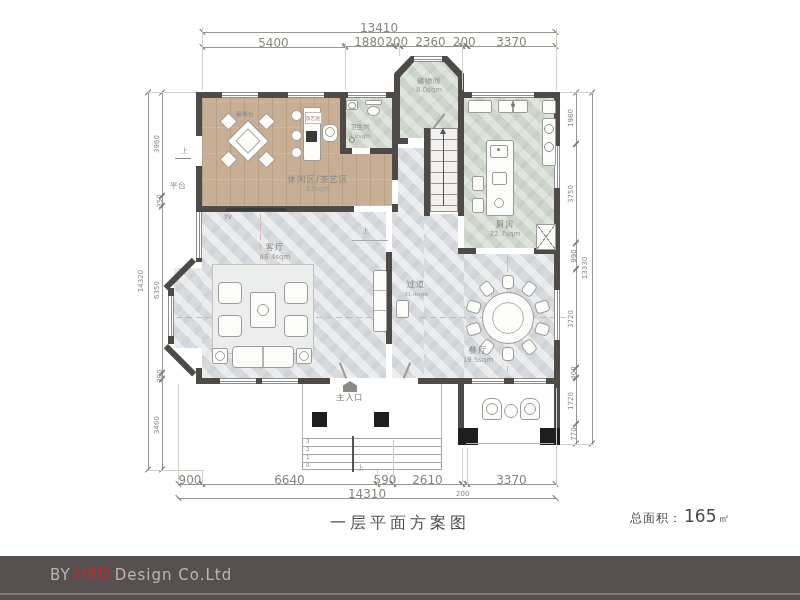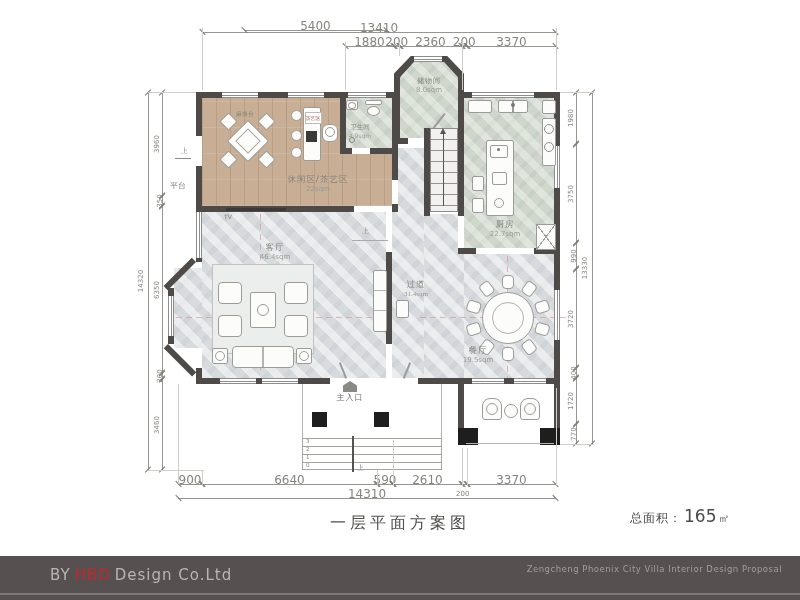--- a/index.html
+++ b/index.html
@@ -280,21 +280,21 @@
   <div class="furn circ" style="left:524px;top:403px;width:12px;height:12px;"></div>
   <div class="furn circ" style="left:504px;top:404px;width:14px;height:14px;"></div>
 
   <div class="tlabel" style="left:170px;top:182px;font-size:8px;">平台</div>
   <div class="tlabel" style="left:181px;top:148px;">上</div>
   <div class="line" style="left:175px;top:158px;width:16px;height:1px;background:#8a8a85;"></div>
 
   <div class="dimh" style="left:202px;top:22px;width:354px;">
       <span>13410</span>
     </div>
-  <div class="dimh" style="left:202px;top:20px;width:143px;margin-left:42px;">
+  <div class="dimh" style="left:202px;top:37px;width:143px;">
       <span>5400</span>
     </div>
   <div class="dimh" style="left:345px;top:36px;width:49px;">
       <span>1880</span>
     </div>
   <div class="dimh" style="left:394px;top:36px;width:5.5px;">
       <span>200</span>
     </div>
   <div class="dimh" style="left:399.5px;top:36px;width:62px;">
       <span>2360</span>
@@ -393,18 +393,17 @@
   <div class="plan-title">一层平面方案图</div>
   <div class="total-area">
     <span class="l">总面积：</span><span class="v">165</span><span class="u">㎡</span>
   </div>
 
   <div class="footer">
     <div class="f-left">
       <span>BY</span><span class="brand">HBD</span><span>Design Co.Ltd</span>
     </div>
     <div class="f-right">
-      <div class="en">Zengcheng Phoenix City Villa Interior Design Proposal</div>
     </div>
     <div class="edge"></div>
   </div>
 
 </div>
 
 </body></html>

